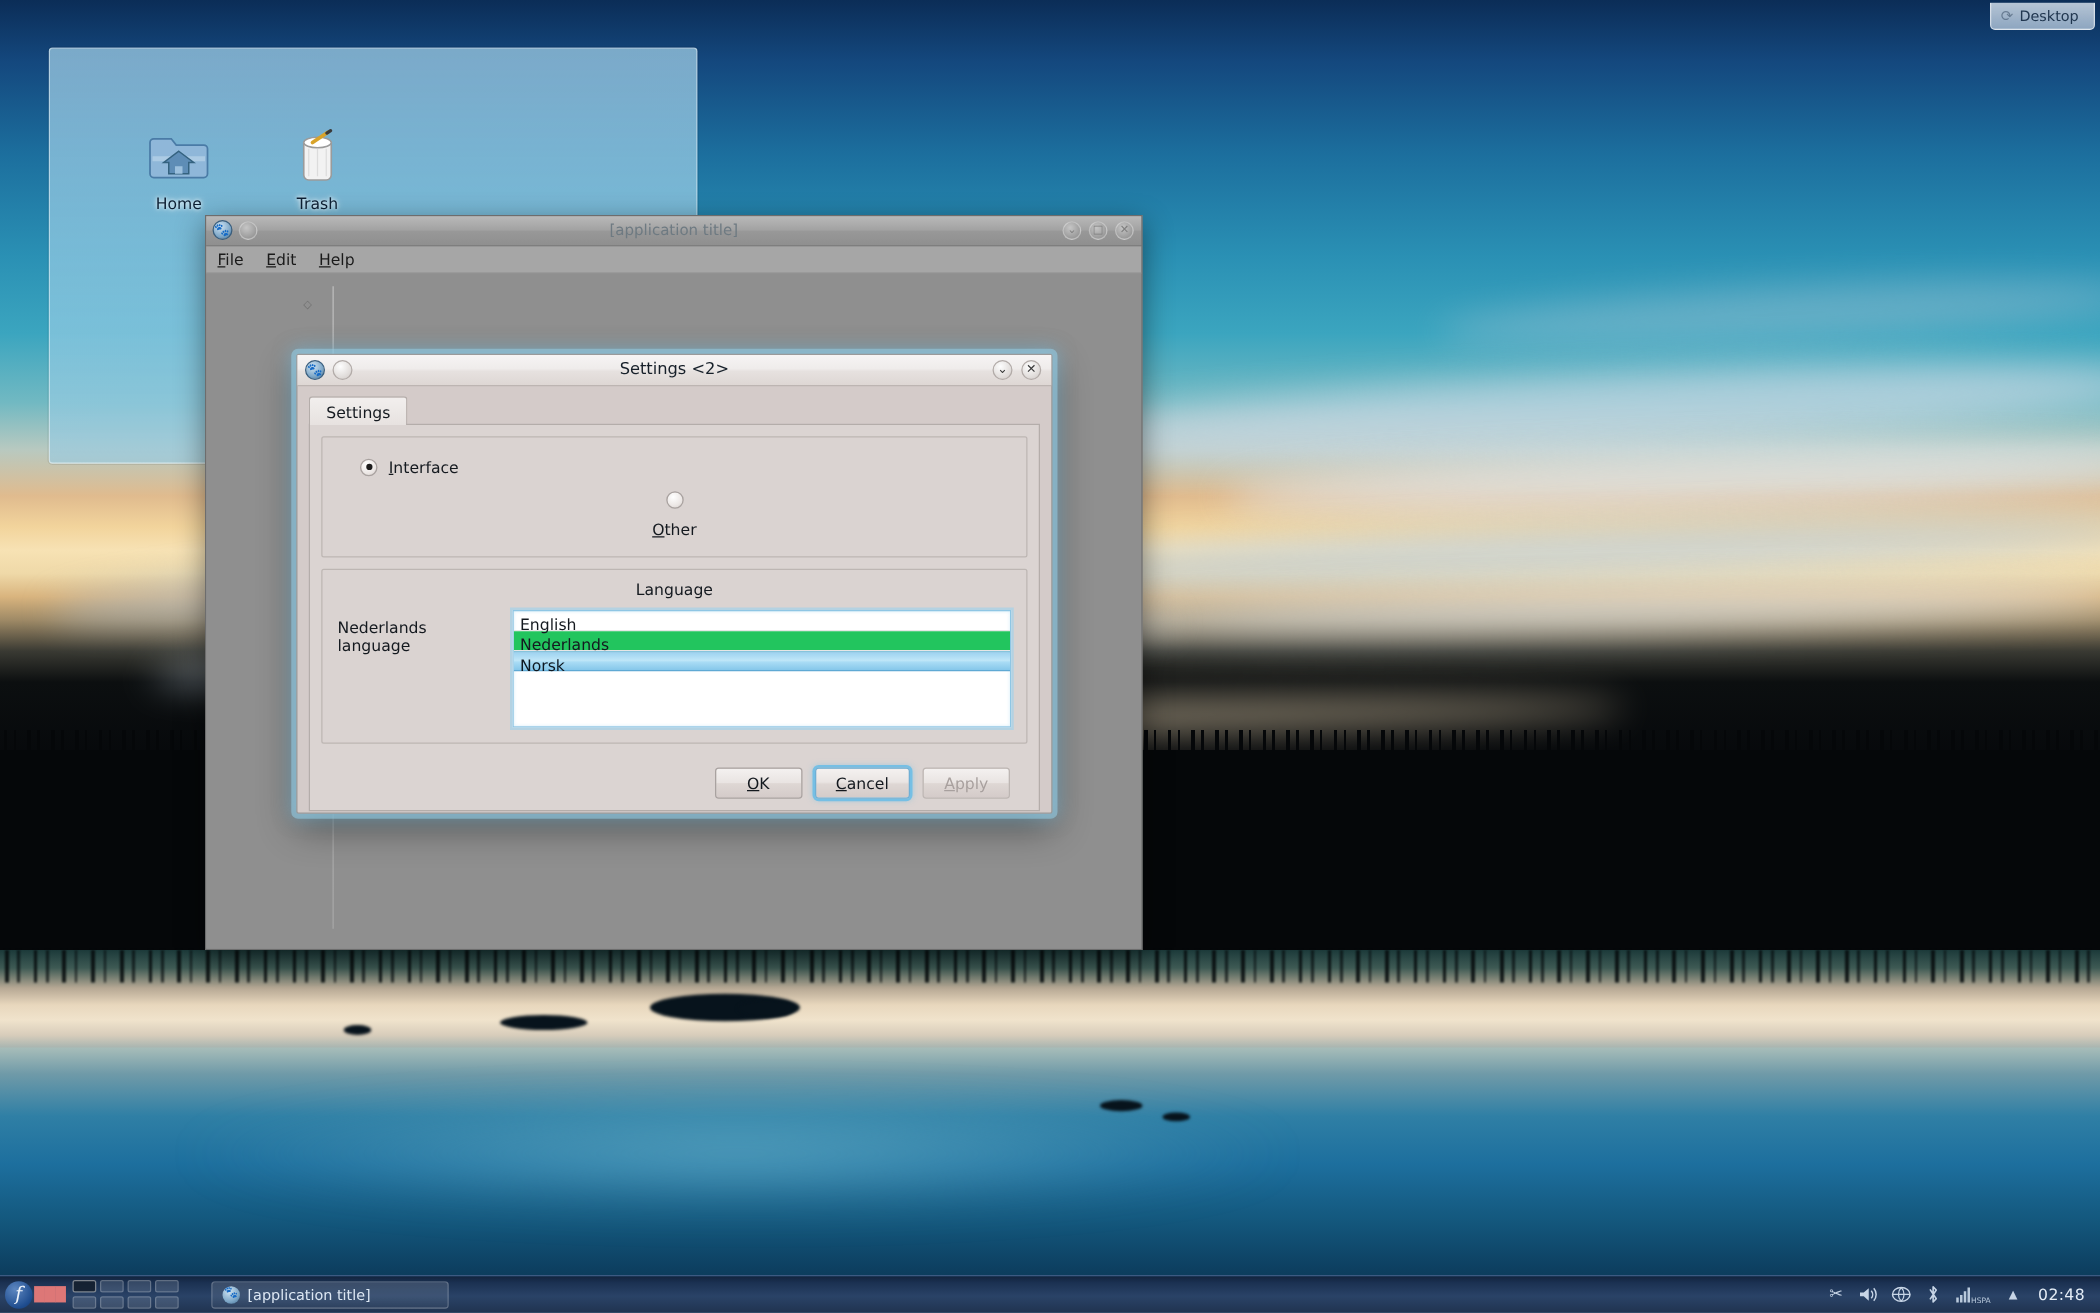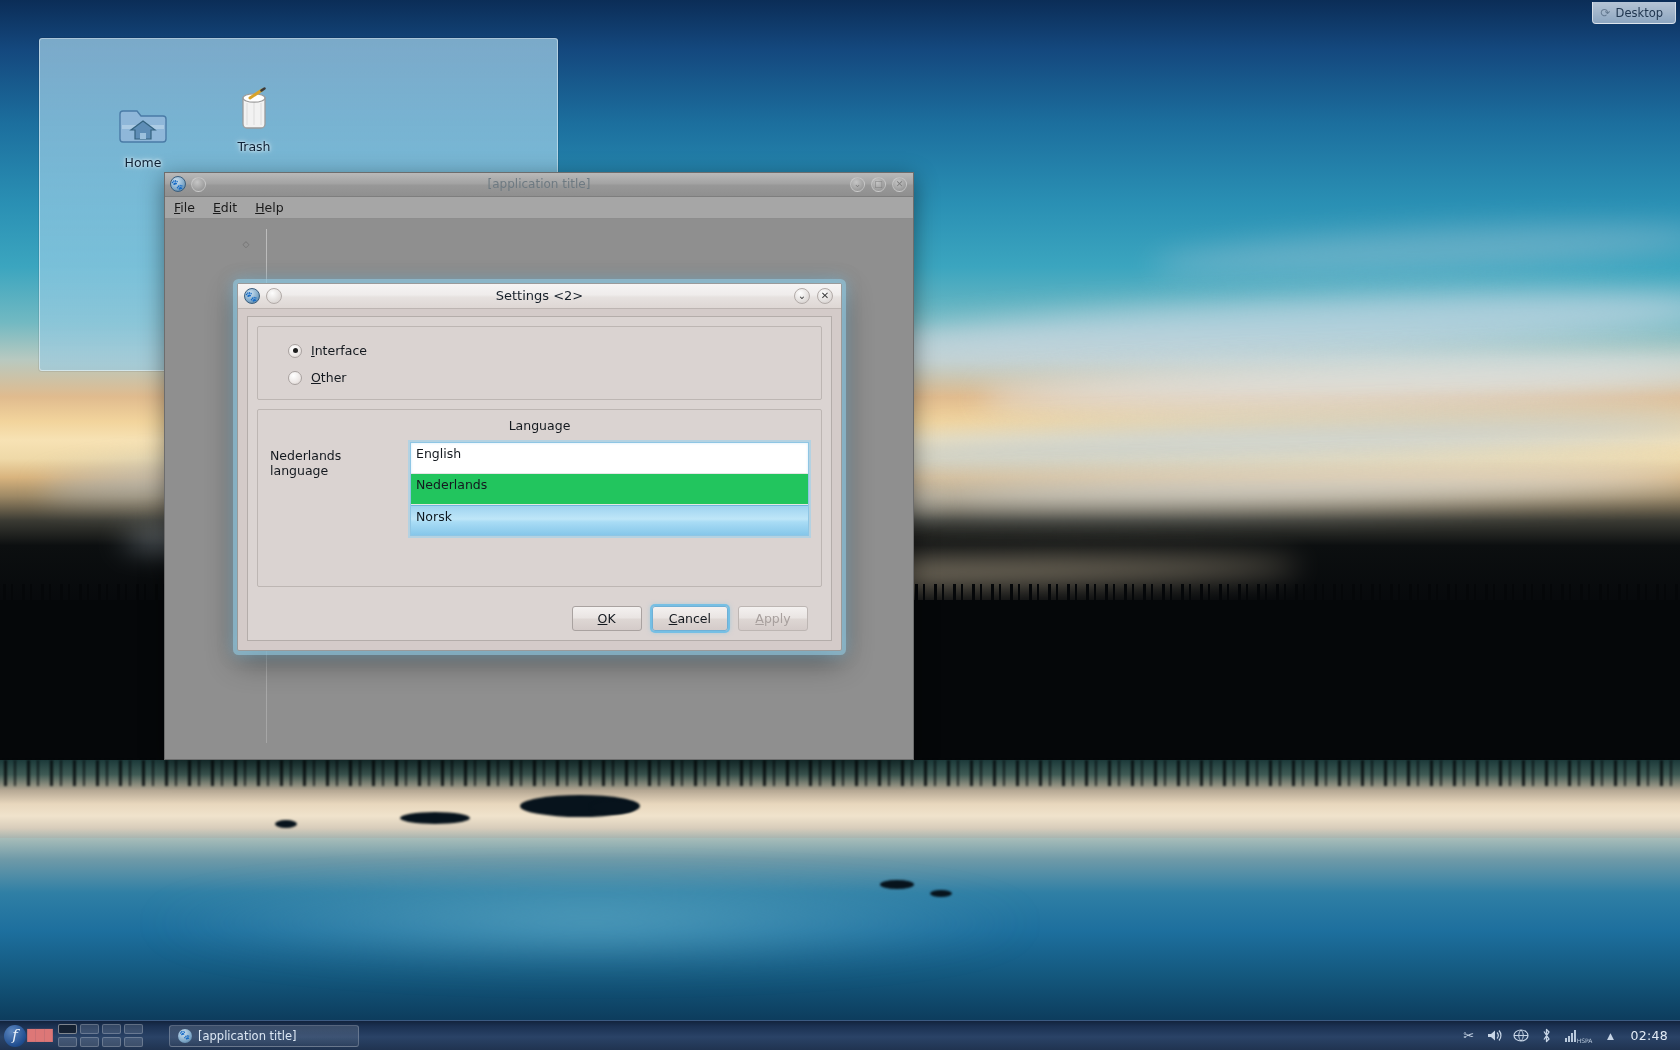--- a/index.html
+++ b/index.html
@@ -117,21 +117,21 @@
   .fv-icon {
     position: absolute; width: 86px; text-align: center;
     color: #0d2034; font-size: 12.5px;
   }
   .fv-icon .glyph { display:block; height: 52px; margin: 0 auto 6px; }
   .fv-label {
     display:inline-block; padding: 0 3px; border-radius: 2px;
     text-shadow: 0 0 3px rgba(255,255,255,.95), 0 0 6px rgba(255,255,255,.8);
   }
   #fv-home { left: 60px; top: 58px; }
-  #fv-trash { left: 171px; top: 42px; }
+  #fv-trash { left: 171px; top: 58px; }
 
   
   #toolbox {
     position: absolute; right: 4px; top: 2px;
     height: 22px; padding: 0 12px 0 8px;
     display:flex; align-items:center; gap:5px;
     background: linear-gradient(to bottom, rgba(225,235,245,.80), rgba(190,208,226,.72));
     border: 1px solid rgba(255,255,255,.55);
     border-top: none;
     border-radius: 0 0 4px 4px;
@@ -241,21 +241,21 @@
 
   
   .groupbox {
     border: 1px solid #bdb6b3;
     border-radius: 2px;
     background: #dad3d1;
     position: relative;
   }
   #radio-group { padding: 12px 30px; }
   .radio-row { display:flex; align-items:center; gap:9px; margin: 4px 0 12px; }
-  .radio-row:last-child { margin-bottom: 2px; }
+  .radio-row:last-child { margin-bottom: 2px; flex-direction: column; }
   .radio {
     width: 14px; height: 14px; border-radius:50%;
     background: radial-gradient(circle at 38% 30%, #ffffff, #ece7e5 62%, #d3ccc9);
     border: 1px solid #a9a2a0;
     display:flex;align-items:center;justify-content:center;
   }
   .radio .dot { width: 5px; height: 5px; border-radius: 50%; background: #1d1d1d; }
   .radio-label { font-size: 12.5px; color:#14191f; }
   .radio-label u { text-decoration: underline; }
 
@@ -266,21 +266,21 @@
   }
   #lang-row { display:flex; align-items:flex-start; gap: 14px; }
   #lang-label { font-size: 12.5px; color:#14191f; width: 126px; padding-top: 6px; }
   #lang-list {
     flex: 1; height: 94px; background: #ffffff;
     border: 1px solid #8fc6e4;
     box-shadow: 0 0 0 2px rgba(150,210,240,.55), inset 0 0 3px rgba(150,210,240,.4);
     overflow: hidden;
   }
   .lang-item {
-    height: 31px; line-height: 21px; padding-left: 5px;
+    height: 16px; line-height: 21px; padding-left: 5px;
     font-size: 12.5px; color:#14191f;
     border-bottom: 1px solid #e6e6e6;
   }
   .lang-item.alt { background: #22c55e; }
   .lang-item.selected {
     background: linear-gradient(to bottom, #9ed3f0 0%, #bfe6f8 45%, #a9dcf5 55%, #86c7ea 100%);
     border-top: 1px solid #6fb6dd;
     border-bottom: 1px solid #5fa9d4;
     color: #0d1720;
   }
@@ -445,20 +445,25 @@
         <span class="dlgbtn plain">●</span>
       </div>
       <div id="dlg-title">Settings &lt;2&gt;</div>
       <div class="dlg-tb-right">
         <span class="dlgbtn">⌄</span>
         <span class="dlgbtn">✕</span>
       </div>
     </div>
 
     <div id="dlg-body">
+      <div id="tabbar">
+        <div class="tab">
+          <span>Settings</span>
+        </div>
+      </div>
 
       <div id="tabpane">
 
         <div class="groupbox" id="radio-group">
           <div class="radio-row">
             <span class="radio">
                 <span class="dot"></span>
               </span>
             <span class="radio-label"><u>I</u><span>nterface</span></span>
           </div>

